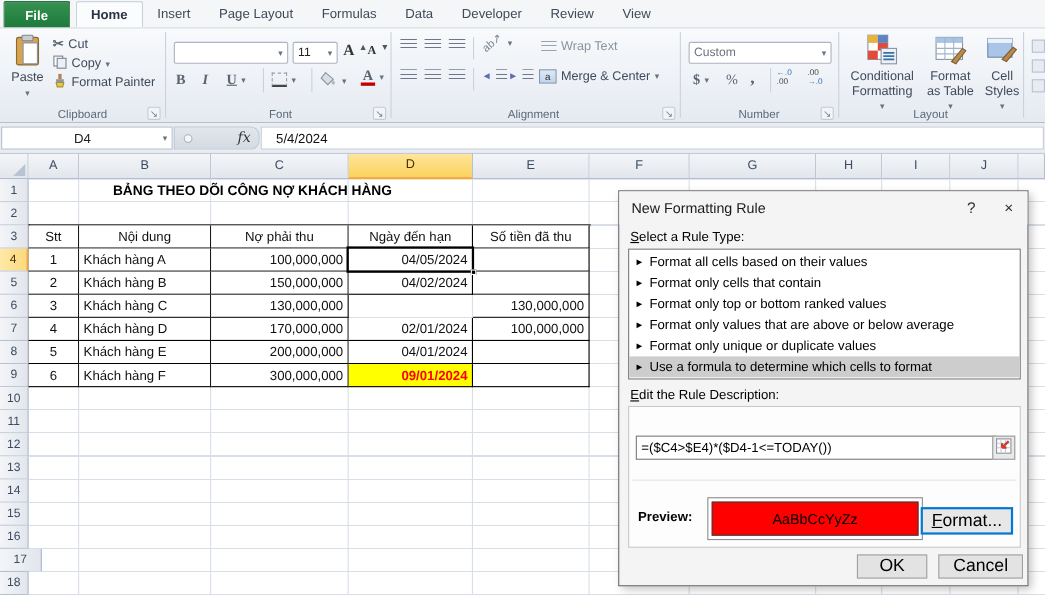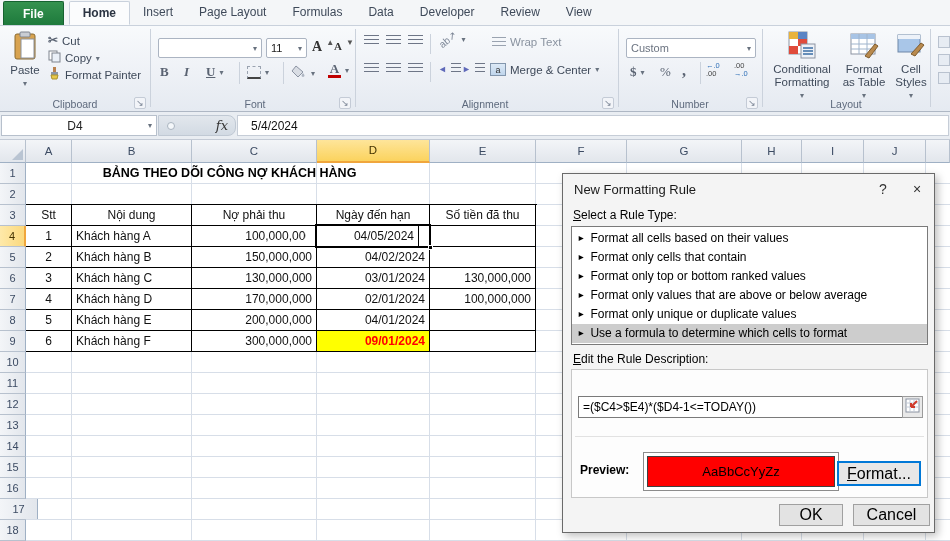--- a/index.html
+++ b/index.html
@@ -364,31 +364,30 @@
       <div class="t-title" style="left: 72px; top: 23px; width: 315px; height: 21px;">BẢNG THEO DÕI CÔNG NỢ KHÁCH HÀNG</div>
       <div class="" id="tframe" style="left: 26px; top: 64px; width: 511px; height: 148px;"></div>
       <div class="tc ac" style="left: 26px; top: 65px; width: 46px; height: 21px;">Stt</div>
       <div class="tc ac" style="left: 72px; top: 65px; width: 120px; height: 21px;">Nội dung</div>
       <div class="tc ac" style="left: 192px; top: 65px; width: 125px; height: 21px;">Nợ phải thu</div>
       <div class="tc ac" style="left: 317px; top: 65px; width: 113px; height: 21px;">Ngày đến hạn</div>
       <div class="tc ac" style="left: 430px; top: 65px; width: 106px; height: 21px;">Số tiền đã thu</div>
       <div class="tc ac" style="left: 26px; top: 86px; width: 46px; height: 21px;">1</div>
       <div class="tc al" style="left: 72px; top: 86px; width: 120px; height: 21px;">Khách hàng A</div>
       <div class="tc ar" style="left: 192px; top: 86px; width: 125px; height: 21px;">100,000,000</div>
-      <div class="tc ar" style="left: 306px; top: 86px; width: 113px; height: 21px;">04/05/2024</div>
+      <div class="tc ar" style="left: 317px; top: 86px; width: 113px; height: 21px;">04/05/2024</div>
       <div class="tc ar" style="left: 430px; top: 86px; width: 106px; height: 21px;"></div>
       <div class="tc ac" style="left: 26px; top: 107px; width: 46px; height: 21px;">2</div>
       <div class="tc al" style="left: 72px; top: 107px; width: 120px; height: 21px;">Khách hàng B</div>
       <div class="tc ar" style="left: 192px; top: 107px; width: 125px; height: 21px;">150,000,000</div>
       <div class="tc ar" style="left: 317px; top: 107px; width: 113px; height: 21px;">04/02/2024</div>
       <div class="tc ar" style="left: 430px; top: 107px; width: 106px; height: 21px;"></div>
       <div class="tc ac" style="left: 26px; top: 128px; width: 46px; height: 21px;">3</div>
       <div class="tc al" style="left: 72px; top: 128px; width: 120px; height: 21px;">Khách hàng C</div>
       <div class="tc ar" style="left: 192px; top: 128px; width: 125px; height: 21px;">130,000,000</div>
-      <div class="tc ar" style="left: 317px; top: 128px; width: 113px; height: 21px;">03/01/2024</div>
       <div class="tc ar" style="left: 430px; top: 128px; width: 106px; height: 21px;">130,000,000</div>
       <div class="tc ac" style="left: 26px; top: 149px; width: 46px; height: 21px;">4</div>
       <div class="tc al" style="left: 72px; top: 149px; width: 120px; height: 21px;">Khách hàng D</div>
       <div class="tc ar" style="left: 192px; top: 149px; width: 125px; height: 21px;">170,000,000</div>
       <div class="tc ar" style="left: 317px; top: 149px; width: 113px; height: 21px;">02/01/2024</div>
       <div class="tc ar" style="left: 430px; top: 149px; width: 106px; height: 21px;">100,000,000</div>
       <div class="tc ac" style="left: 26px; top: 170px; width: 46px; height: 21px;">5</div>
       <div class="tc al" style="left: 72px; top: 170px; width: 120px; height: 21px;">Khách hàng E</div>
       <div class="tc ar" style="left: 192px; top: 170px; width: 125px; height: 21px;">200,000,000</div>
       <div class="tc ar" style="left: 317px; top: 170px; width: 113px; height: 21px;">04/01/2024</div>

